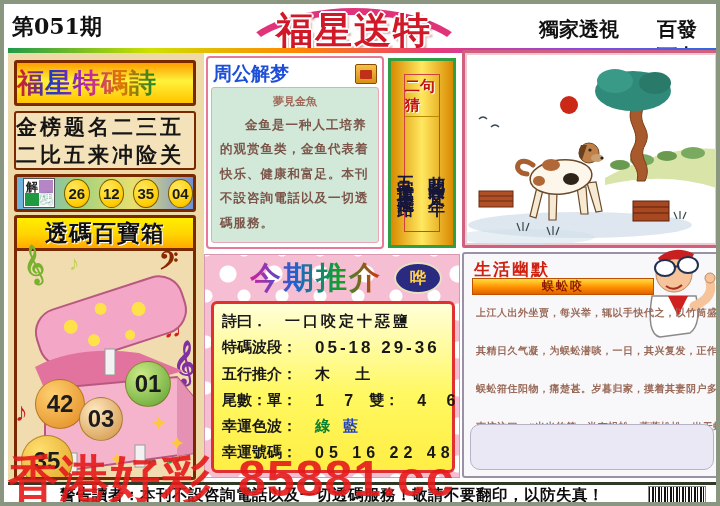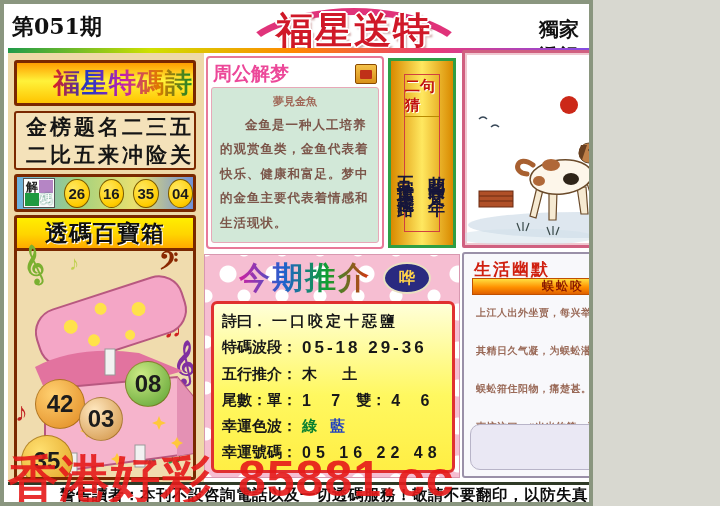--- a/index.html
+++ b/index.html
@@ -1,43 +1,43 @@
 <!DOCTYPE html>
 <html style="--title_red: #d01828; --dark_red_border: #7a2800; --tan_bg: #eed9a8; --mint_bg: #d2e8d8; --green_border: #2f9e44; --pink_border: #e87898; --watermark_red: #e61a1a; --lucky_green: #0a8030; --lucky_blue: #2040c0;"><head>
 <meta charset="utf-8">
 <style>
   html,body{margin:0;padding:0;background:#d8d8d0;}
   *{box-sizing:border-box;}
   #flyer{
-    position:relative;width:593px;height:506px;background:#fff;
+    position:relative;width:720px;height:506px;background:#fff;
     border:4px solid #8a967f;overflow:hidden;
     font-family:"Liberation Sans",sans-serif;
   }
   .abs{position:absolute;}
   
   .issue{left:8px;top:8px;font:bold 22px "DejaVu Serif",serif;color:#111;}
   .arc{left:228px;top:4px;width:244px;height:120px;border:7px solid transparent;
        border-top:7px solid #e0337a;border-radius:50%;}
   .main-title{left:232px;top:2px;width:236px;text-align:center;
     font:bold 37px "DejaVu Serif",serif;color:var(--title_red);letter-spacing:2px;
     text-shadow:-2px 0 #fff,2px 0 #fff,0 -2px #fff,0 2px #fff,-1px -1px #fff,1px 1px #fff,1px -1px #fff,-1px 1px #fff,3px 3px 2px rgba(130,20,20,.35);}
   .slogan{top:12px;font:bold 20px "DejaVu Serif",serif;color:#111;margin-left:32px;}
   .rainbow-bar{left:4px;top:44px;width:712px;height:5px;
     background:linear-gradient(90deg,#1f9a4a,#cfe000,#ff8800,#e83a7a,#8a4ae0,#2a6ae0);}
   
   .left-col{left:4px;top:49px;width:196px;height:429px;background:var(--tan_bg);}
   .rbox{border:3px solid var(--dark_red_border);border-radius:3px;}
   .fortune-banner{left:10px;top:56px;width:182px;height:46px;
     background:linear-gradient(180deg,#ff9d00,#fff23a 45%,#ffc400);
-    display:flex;align-items:center;justify-content:flex-end;}
+    display:flex;align-items:center;justify-content:flex-start;}
   .fortune-banner span{font:bold 27px "DejaVu Serif",serif;letter-spacing:1px;
     background:linear-gradient(90deg,#e02020,#2038c8,#c020b0,#e07800,#10872a);
     -webkit-background-clip:text;background-clip:text;color:transparent;-webkit-text-fill-color:transparent;}
   .poem-box{left:10px;top:107px;width:182px;height:59px;background:#f4e2ba;
-    border-width:2px;display:flex;flex-direction:column;align-items:flex-end;justify-content:center;gap:0;}
+    border-width:2px;display:flex;flex-direction:column;align-items:flex-start;justify-content:center;gap:0;}
   .poem-box div{font:bold 21px "DejaVu Serif",serif;color:#151515;letter-spacing:3px;}
   .decode-box{left:10px;top:170px;width:182px;height:38px;
     background:linear-gradient(90deg,#6ab0e0,#9fd080,#e8e070,#7090d8);
     display:flex;align-items:center;gap:9px;padding-left:6px;}
   .decode-label{position:relative;width:32px;height:30px;background:#fdfdfd;border:1px solid #555;flex:0 0 auto;}
   .decode-label .sq1{position:absolute;right:1px;top:1px;width:14px;height:13px;background:#b585c5;}
   .decode-label .sq2{position:absolute;left:1px;bottom:1px;width:14px;height:13px;background:#1f9a40;}
   .decode-label .c1{position:absolute;left:2px;top:0;font:bold 12px "DejaVu Serif",serif;color:#222;}
   .decode-label .c2{position:absolute;right:2px;bottom:-1px;font:bold 12px "DejaVu Serif",serif;color:#fff;text-shadow:0 0 2px #064;}
   .num-ball{width:29px;height:29px;border-radius:50%;background:radial-gradient(circle at 35% 30%,#ffe860,#ffcc00 70%,#d8a000);
@@ -49,51 +49,51 @@
   .treasure-title span{font:bold 23px "DejaVu Serif",serif;color:#101010;letter-spacing:1px;
     text-shadow:1px 1px 0 #fff;}
   .chest-area{position:relative;width:100%;height:226px;}
   .ball{position:absolute;border-radius:50%;display:flex;align-items:center;justify-content:center;
     font:bold 24px "Liberation Sans",sans-serif;color:#1c1c1c;border:1px solid rgba(120,70,0,.5);}
   .note{position:absolute;font-weight:bold;line-height:1;}
   
   .dream-box{left:202px;top:52px;width:178px;height:193px;background:#fff;
     border:2px solid var(--pink_border);border-radius:4px;padding:3px;}
   .dream-head{display:flex;align-items:center;justify-content:space-between;height:26px;padding:0 2px;}
-  .dream-title{font:bold 19px "DejaVu Serif",serif;color:#ec4899;}
+  .dream-title{font:bold 19px "DejaVu Serif",serif;color:#1d4ed8;}
   .dream-icon{width:22px;height:20px;background:linear-gradient(180deg,#f4c24a,#d89018);border:1px solid #8a4a00;border-radius:2px;position:relative;}
   .dream-icon::after{content:"";position:absolute;left:4px;top:5px;right:4px;bottom:4px;background:#c03018;border-radius:1px;}
   .dream-body{background:var(--mint_bg);border:1px solid #e8a8b8;border-radius:3px;height:156px;padding:6px 8px;}
   .dream-sub{text-align:center;font:bold 11px "DejaVu Serif",serif;color:#a06858;margin-bottom:4px;}
   .dream-text{font:bold 12.5px "DejaVu Serif",serif;color:#7c564a;line-height:1.95;text-indent:2em;letter-spacing:1px;}
   .riddle-box{left:384px;top:54px;width:68px;height:190px;border:3px solid var(--green_border);
     background:linear-gradient(90deg,#d98a00,#ffe860 50%,#d98a00);padding:13px;}
   .riddle-inner{width:100%;height:100%;border:1px solid #d04040;display:flex;flex-direction:column;align-items:center;}
   .riddle-title{font:bold 15px "DejaVu Serif",serif;color:#c01010;margin-top:2px;
     text-shadow:1px 1px 0 #ffe;border-bottom:1px solid #b88a00;padding-bottom:1px;}
   .riddle-cols{flex:1;display:flex;flex-direction:row;align-items:center;justify-content:center;gap:8px;padding-top:4px;}
   .vtext{writing-mode:vertical-rl;text-orientation:upright;font:bold 17px "DejaVu Serif",serif;
     color:#16163a;letter-spacing:4px;}
   .recommend-box{left:200px;top:250px;width:256px;height:224px;
     background-color:#f6bed2;
     background-image:radial-gradient(circle,#fff 8px,rgba(255,255,255,0) 9px),radial-gradient(circle,#fff 6px,rgba(255,255,255,0) 7px);
     background-size:46px 38px,38px 46px;background-position:0 0,20px 18px;
     border:1px solid #d898b0;}
-  .recommend-head{position:absolute;left:3px;top:2px;width:100%;height:42px;display:flex;align-items:center;justify-content:center;gap:12px;}
+  .recommend-head{position:absolute;left:14px;top:2px;width:100%;height:42px;display:flex;align-items:center;justify-content:center;gap:12px;}
   .recommend-title{font:bold 31px "DejaVu Serif",serif;letter-spacing:2px;
     background:linear-gradient(90deg,#d020a0,#2060d0,#10a030,#e03010);
     -webkit-background-clip:text;background-clip:text;color:transparent;-webkit-text-fill-color:transparent;}
   .badge{width:48px;height:32px;border-radius:50%;background:#2a2a80;border:2px solid #e8e0c0;
     display:flex;align-items:center;justify-content:center;font:bold 16px "DejaVu Serif",serif;color:#ffd24a;}
   .yellow-panel{position:absolute;left:6px;top:46px;width:244px;height:172px;
     background:linear-gradient(180deg,#ffffd8,#fff860 55%,#ffee44);
     border:3px solid #e03030;border-radius:6px;padding:4px 8px;
     display:flex;flex-direction:column;justify-content:space-around;}
   .rrow{display:flex;align-items:center;white-space:nowrap;font:bold 15px "DejaVu Serif",serif;color:#181818;}
-  .rrow .val{letter-spacing:3px;margin-left:5px;font-family:"Liberation Sans",sans-serif;}
+  .rrow .val{letter-spacing:3px;margin-left:18px;font-family:"Liberation Sans",sans-serif;}
   .rrow .g{color:var(--lucky_green);}
   .rrow .b{color:var(--lucky_blue);margin-left:10px;}
   
   .picture-box{left:458px;top:46px;width:258px;height:198px;background:#fff;
     border:3px solid #d06080;border-radius:2px;box-shadow:0 0 0 2px #f0c8d0 inset;}
   .humor-box{left:458px;top:248px;width:258px;height:226px;background:#f8f8fb;
     border:2px solid #9a90a8;border-radius:3px;}
   .humor-title{position:absolute;left:10px;top:4px;font:bold 17px "DejaVu Serif",serif;color:#d02010;letter-spacing:2px;}
   .humor-banner{position:absolute;left:8px;top:24px;width:182px;height:17px;
     background:linear-gradient(180deg,#ffdf40,#ff9000 55%,#e06000);
@@ -141,21 +141,21 @@
   </div>
 
   <div class="abs rbox decode-box">
     <div class="decode-label">
       <span class="sq1"></span>
       <span class="sq2"></span>
       <span class="c1">解</span>
       <span class="c2">碼</span>
     </div>
     <div class="num-ball">26</div>
-    <div class="num-ball">16</div>
+    <div class="num-ball">12</div>
     <div class="num-ball">35</div>
     <div class="num-ball">04</div>
   </div>
 
   <div class="abs rbox treasure-box">
     <div class="treasure-title">
       <span>透碼百寶箱</span>
     </div>
     <div class="chest-area">
 
@@ -184,35 +184,35 @@
         <rect x="118" y="194" width="10" height="22" fill="#f2f2f2" stroke="#999"></rect>
         <rect x="50" y="202" width="10" height="22" fill="#f2f2f2" stroke="#999"></rect>
         <g fill="#ffc83a">
           <path transform="translate(70,180)" d="M0,-7 L2,-2 L7,0 L2,2 L0,7 L-2,2 L-7,0 L-2,-2 Z"></path>
           <path transform="translate(142,172)" d="M0,-7 L2,-2 L7,0 L2,2 L0,7 L-2,2 L-7,0 L-2,-2 Z"></path>
           <path transform="translate(100,208)" d="M0,-6 L2,-2 L6,0 L2,2 L0,6 L-2,2 L-6,0 L-2,-2 Z"></path>
           <path transform="translate(160,192)" d="M0,-6 L2,-2 L6,0 L2,2 L0,6 L-2,2 L-6,0 L-2,-2 Z"></path>
         </g>
       </svg>
 
-      <div class="ball" style="left:108px;top:110px;width:46px;height:46px;background:radial-gradient(circle at 35% 30%,#cdeb86,#5aa030)">08</div>
+      <div class="ball" style="left:108px;top:110px;width:46px;height:46px;background:radial-gradient(circle at 35% 30%,#cdeb86,#5aa030)">01</div>
       <div class="ball" style="left:18px;top:128px;width:50px;height:50px;background:radial-gradient(circle at 35% 30%,#ffd070,#e08820)">42</div>
       <div class="ball" style="left:62px;top:146px;width:44px;height:44px;background:radial-gradient(circle at 35% 30%,#ffe8c0,#d09040)">03</div>
       <div class="ball" style="left:4px;top:184px;width:52px;height:52px;background:radial-gradient(circle at 35% 30%,#ffe070,#e0a020)">35</div>
     </div>
   </div>
 
   <div class="abs dream-box">
     <div class="dream-head">
       <span class="dream-title">周公解梦</span>
       <span class="dream-icon"></span>
     </div>
     <div class="dream-body">
       <div class="dream-sub">夢見金魚</div>
-      <div class="dream-text">金鱼是一种人工培养的观赏鱼类，金鱼代表着快乐、健康和富足。梦中的金鱼主要代表着情感和生活现状。</div>
+      <div class="dream-text">金鱼是一种人工培养的观赏鱼类，金鱼代表着快乐、健康和富足。本刊不設咨詢電話以及一切透碼服務。</div>
     </div>
   </div>
 
   <div class="abs riddle-box">
     <div class="riddle-inner">
       <div class="riddle-title">二句猜</div>
       <div class="riddle-cols">
         <span class="vtext">五字連環走擺路</span>
         <span class="vtext">花開回春又一年</span>
       </div>

